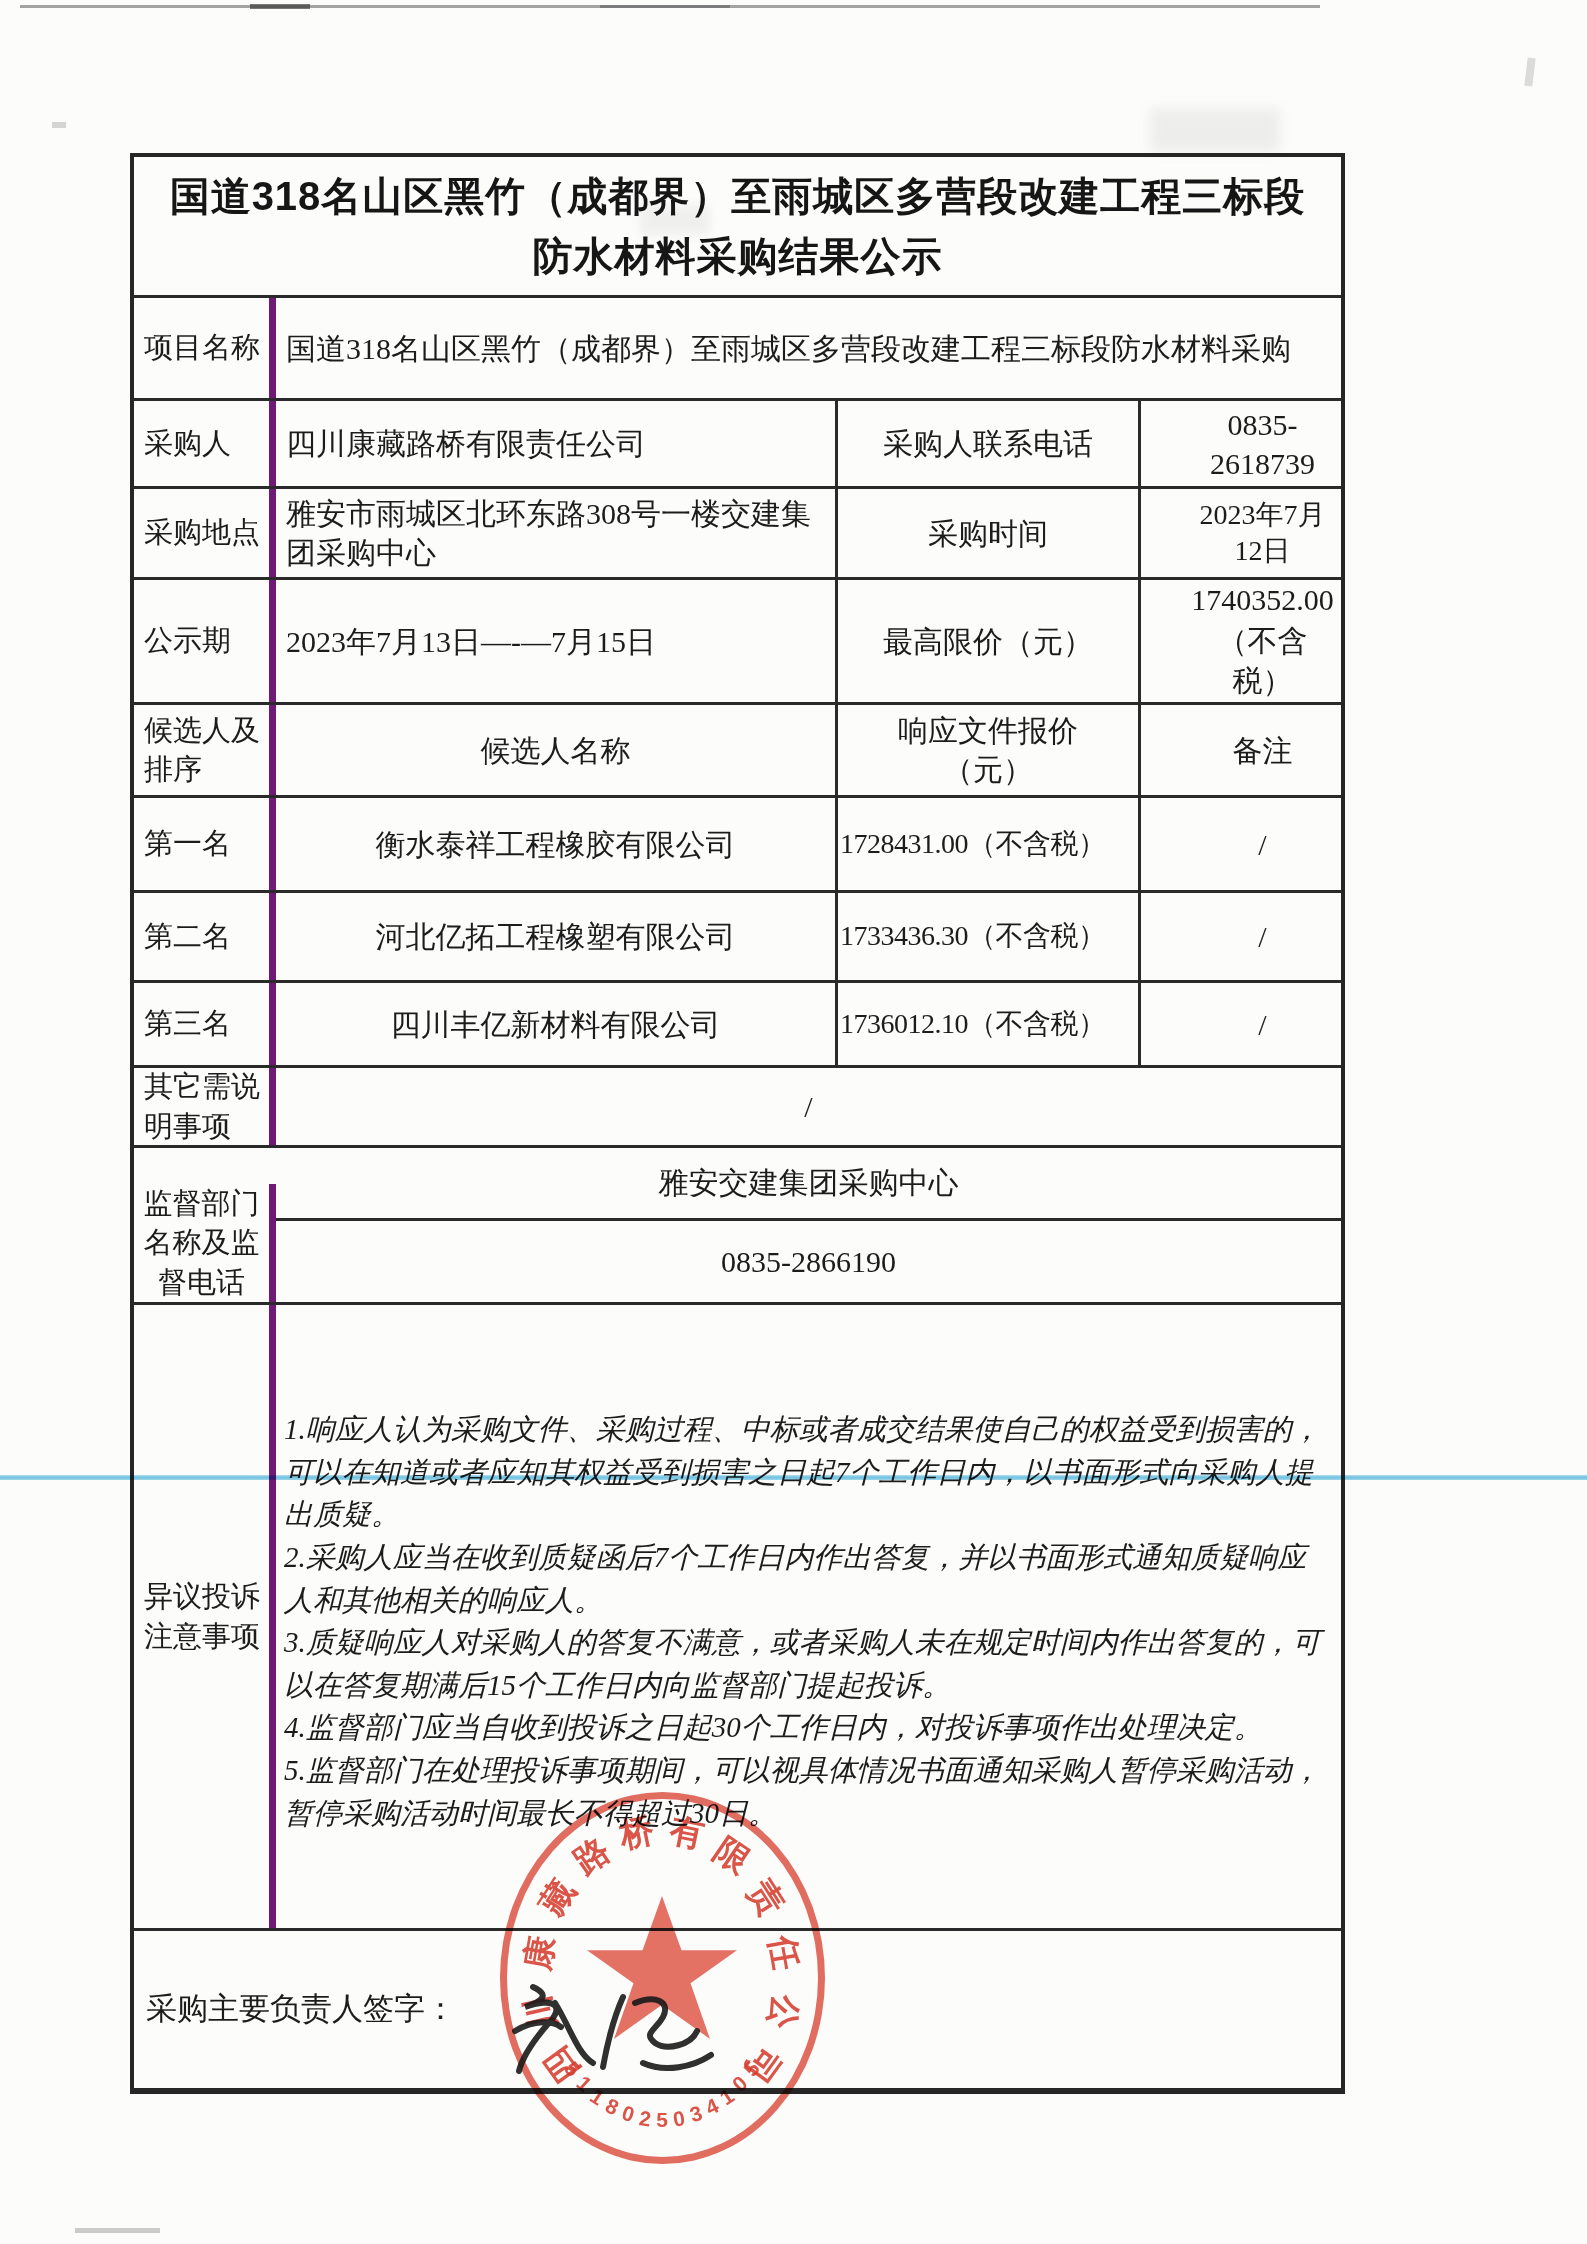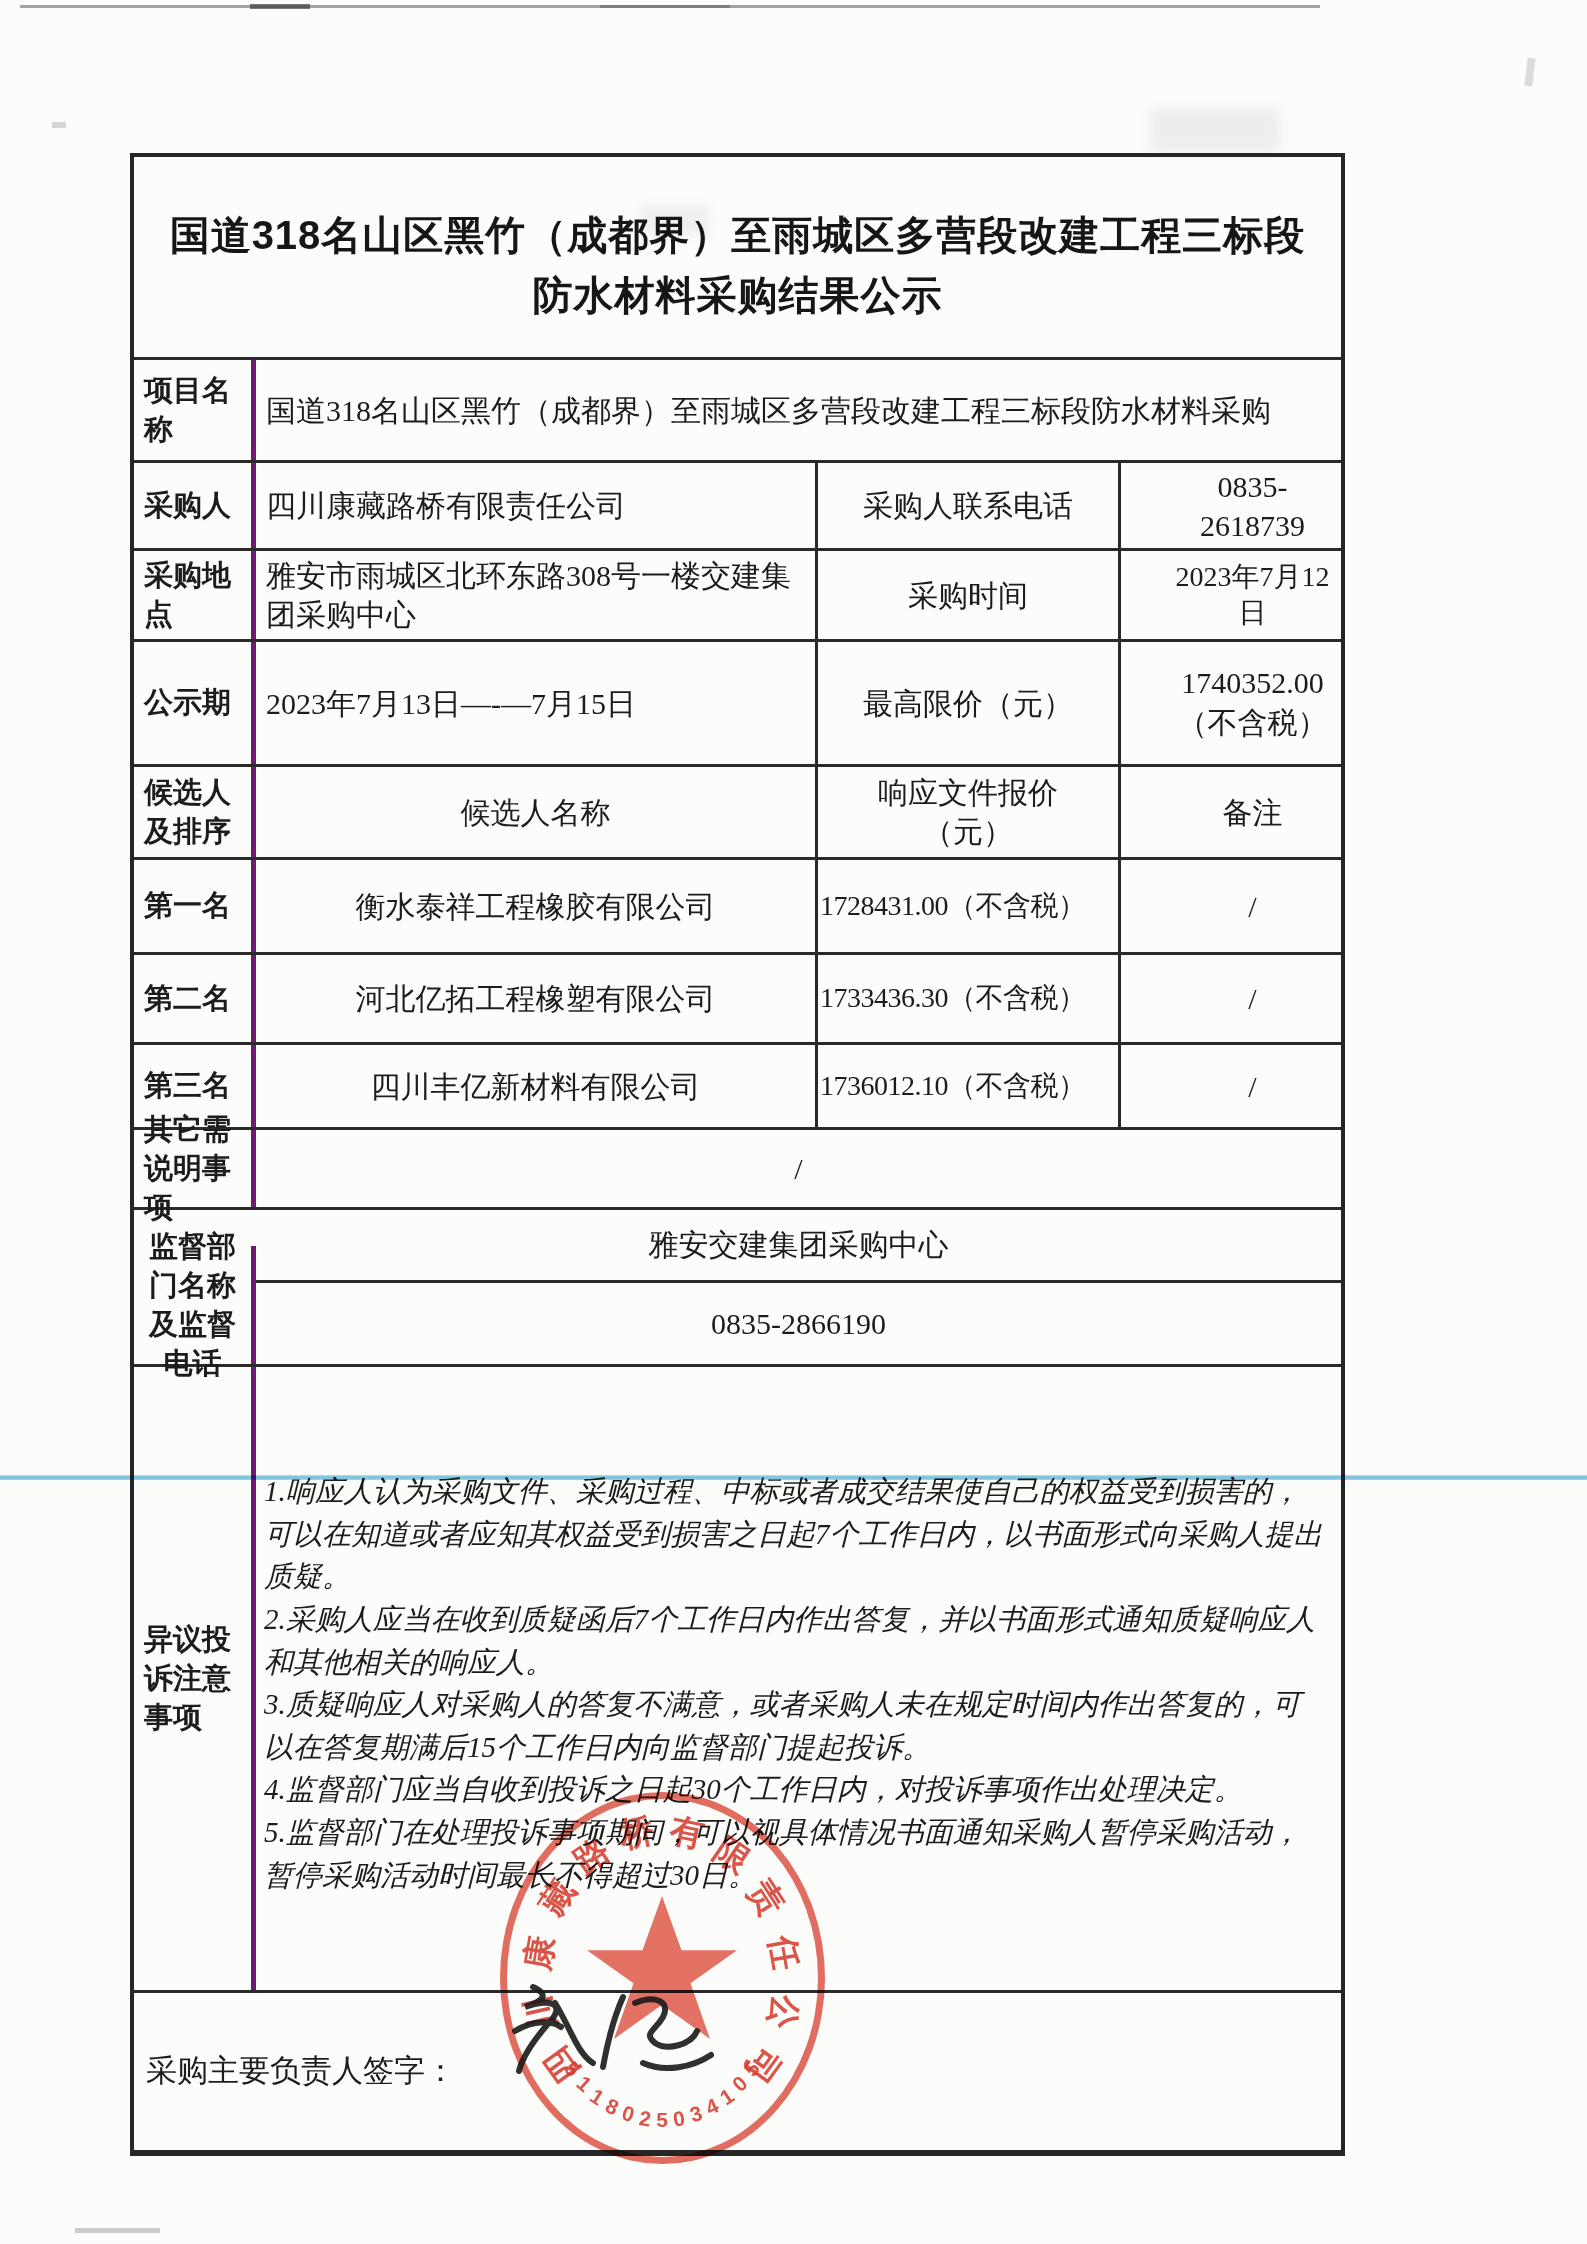--- a/index.html
+++ b/index.html
@@ -16,32 +16,32 @@
   
   .tbl {
     position: absolute; left: 130px; top: 153px; width: 1215px;
     border: 4px solid #262626; border-bottom-width: 6px;
     display: flex; flex-direction: column;
     background: transparent;
   }
   .row { display: flex; border-bottom: 3px solid #2a2a2a; }
   .row:last-child { border-bottom: none; }
   .cell { display: flex; align-items: center; font-size: 30px; line-height: 1.3; }
-  .c1 { width: 122px; flex: none; border-right: 5px solid #701a75;
-        padding: 4px 6px 4px 10px; font-size: 29px; line-height: 1.35; font-weight: bold; }
+  .c1 { width: 142px; flex: none; border-right: 7px solid #701a75;
+        padding: 4px 6px 4px 10px; font-size: 29px; line-height: 1.35; }
   .c1.tcenter { justify-content: center; text-align: center; padding: 4px 6px; margin-top: 36px; }
   .c2 { width: 562px; flex: none; border-right: 3px solid #2a2a2a; padding: 4px 10px; }
   .c3 { width: 303px; flex: none; border-right: 3px solid #2a2a2a;
         justify-content: center; text-align: center; padding: 4px 19px; }
   .c4 { flex: 1; justify-content: center; text-align: center; padding: 4px 4px; margin-left: 43px; }
   .center { justify-content: center; text-align: center; }
   .price { justify-content: flex-start; text-align: left; padding: 20px 2px;
            font-size: 28px; letter-spacing: -0.5px; white-space: nowrap; }
 
-  .title-row { height: 188px; flex-direction: column; align-items: center; justify-content: center; margin-top: 15px; }
+  .title-row { height: 141px; flex-direction: column; align-items: center; justify-content: center; }
   .title-line {
     font-family: "Liberation Sans", sans-serif;
     font-weight: 700; font-size: 40px; line-height: 1.5; color: #161616;
     text-align: center; letter-spacing: 1px;
   }
 
   .two-line { flex-direction: column; justify-content: center; line-height: 1.35; }
 
   .supwrap { flex: 1; display: flex; flex-direction: column; }
   .supcell { display: flex; align-items: center; justify-content: center; font-size: 30px; }

